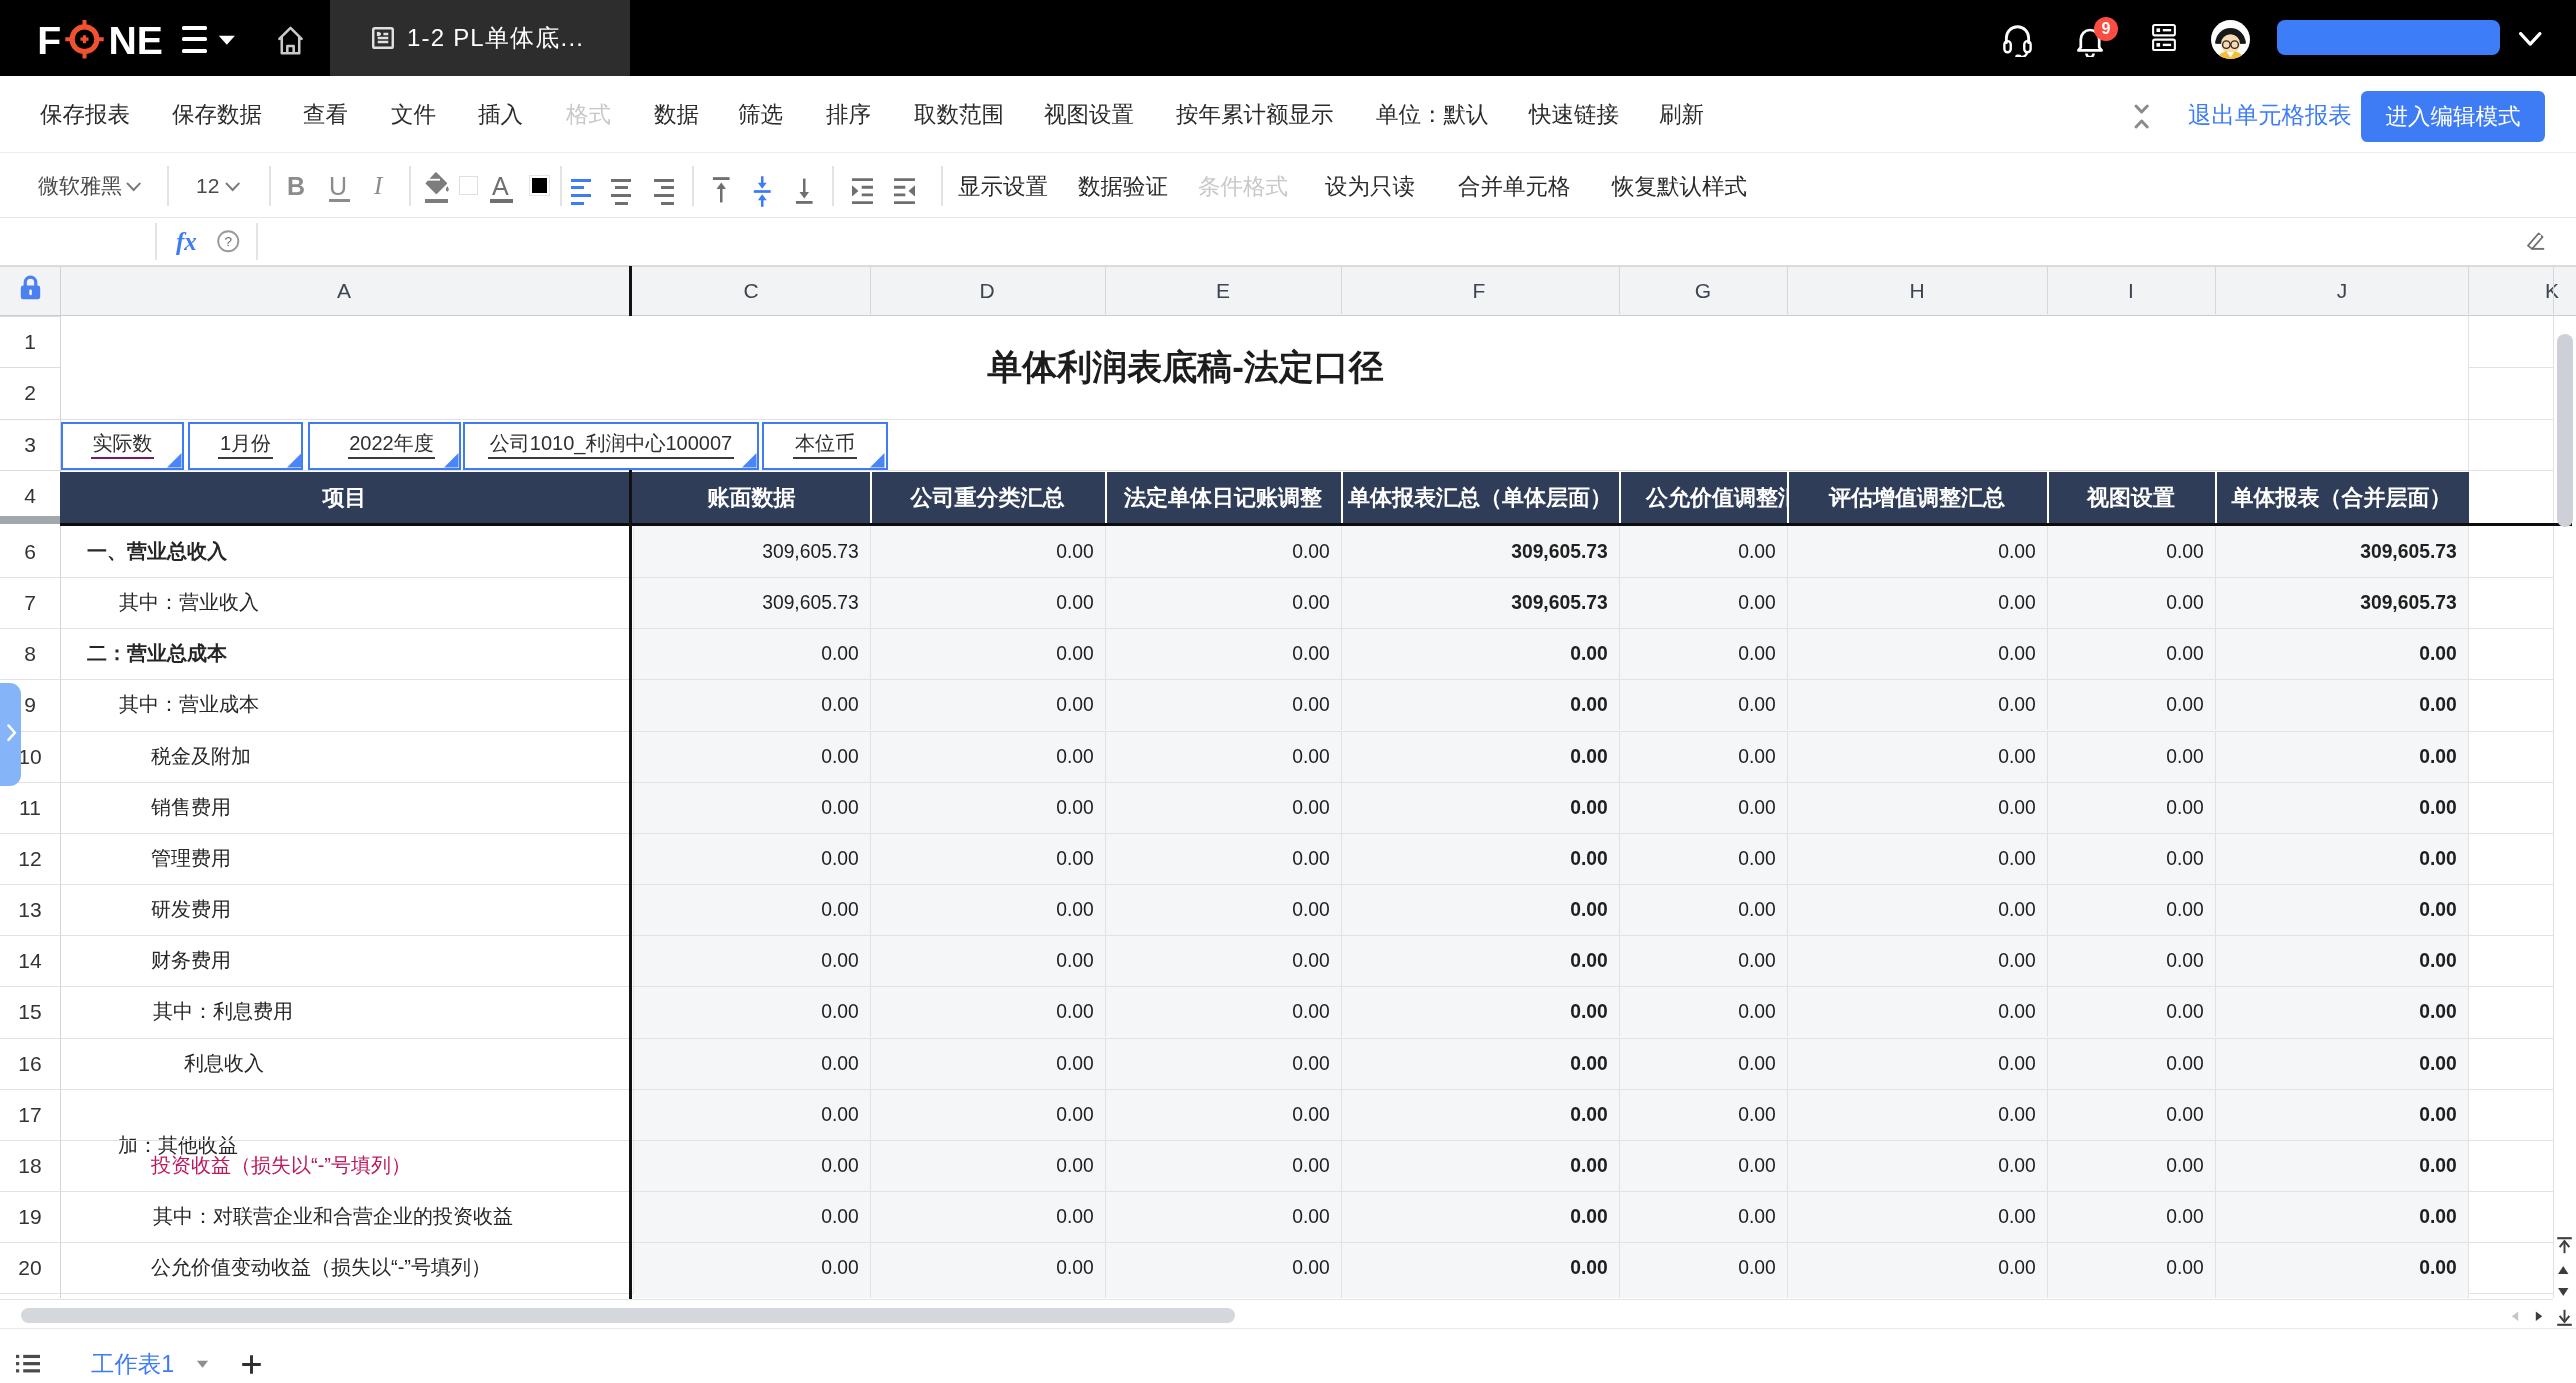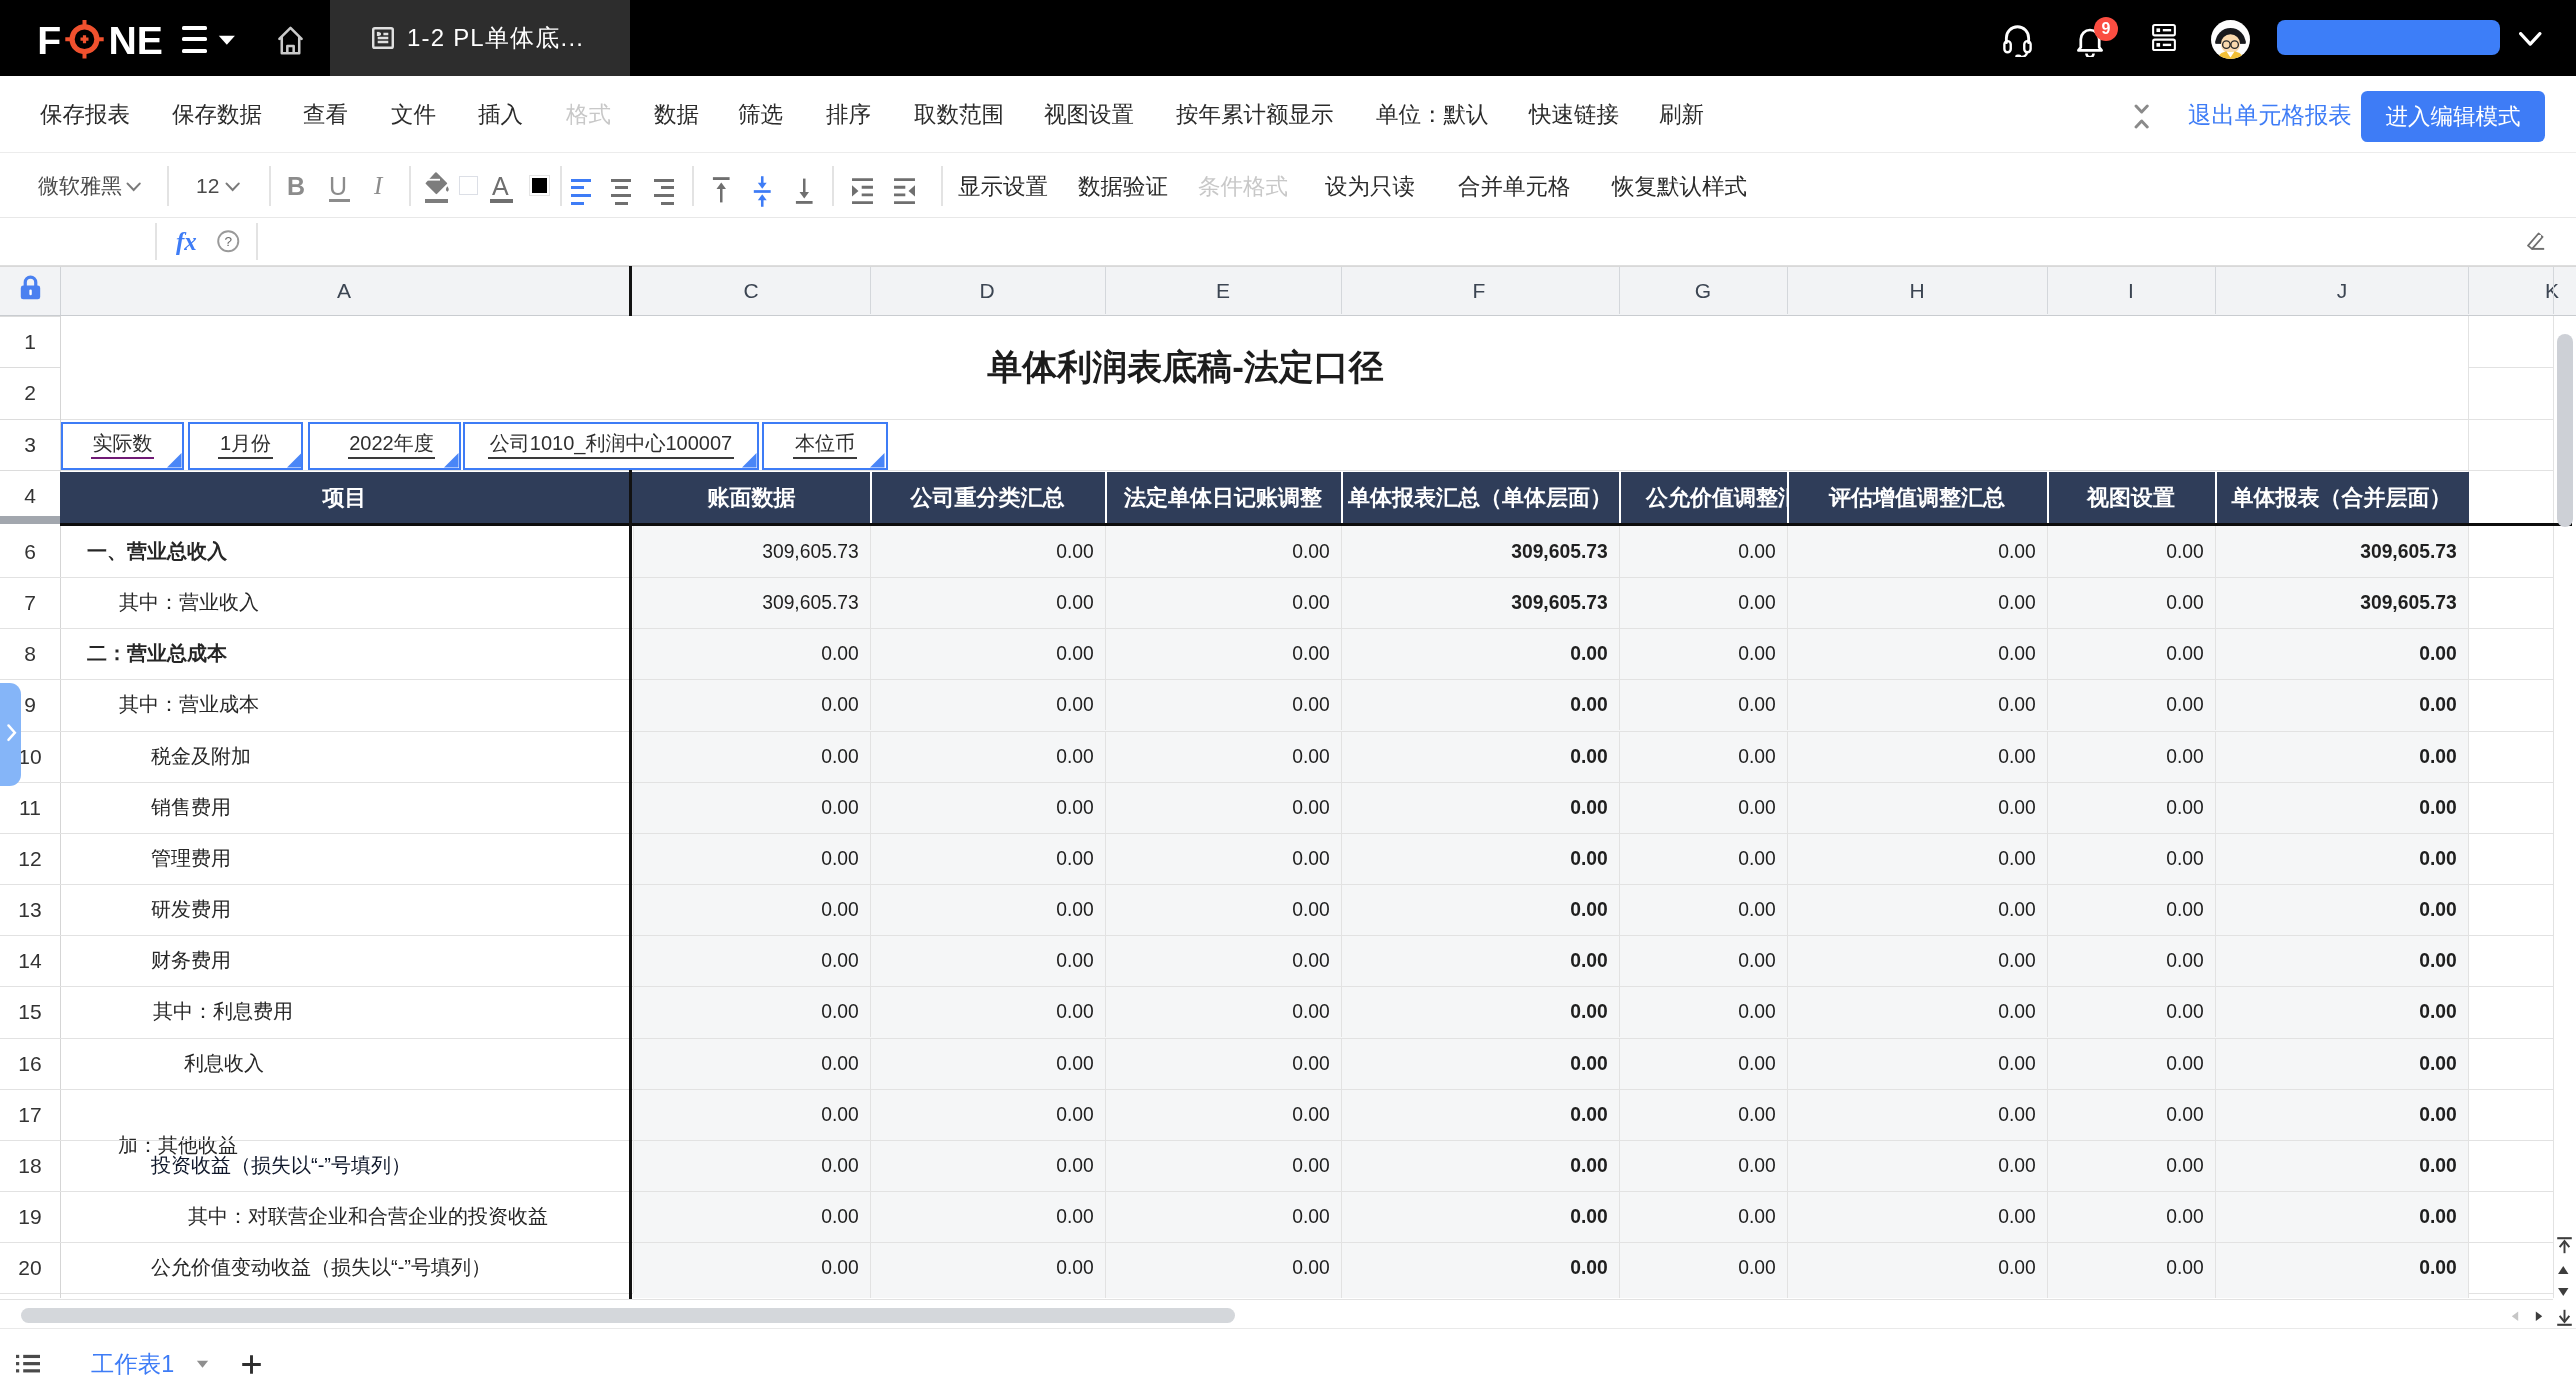--- a/index.html
+++ b/index.html
@@ -470,40 +470,40 @@
 <div style="position:absolute;left:0px;top:1140px;width:2553px;height:1.2px;background:#e2e2e2;"></div>
 <div style="position:absolute;left:870px;top:1089px;width:1.2px;height:51px;background:#e2e2e2;"></div>
 <div style="position:absolute;left:1105px;top:1089px;width:1.2px;height:51px;background:#e2e2e2;"></div>
 <div style="position:absolute;left:1341px;top:1089px;width:1.2px;height:51px;background:#e2e2e2;"></div>
 <div style="position:absolute;left:1619px;top:1089px;width:1.2px;height:51px;background:#e2e2e2;"></div>
 <div style="position:absolute;left:1787px;top:1089px;width:1.2px;height:51px;background:#e2e2e2;"></div>
 <div style="position:absolute;left:2047px;top:1089px;width:1.2px;height:51px;background:#e2e2e2;"></div>
 <div style="position:absolute;left:2215px;top:1089px;width:1.2px;height:51px;background:#e2e2e2;"></div>
 <div style="position:absolute;left:633px;top:1089px;width:1.2px;height:51px;background:#e8e8e8;"></div>
 <div style="position:absolute;left:0px;top:1140px;width:60px;height:51px;font-size:21px;color:#333;display:flex;align-items:center;justify-content:center;">18</div>
-<div style="position:absolute;left:151px;top:1140px;width:478px;height:51px;font-size:20px;color:#0f172a;white-space:nowrap;display:flex;align-items:center;">投资收益（损失以“-”号填列）</div>
+<div style="position:absolute;left:151px;top:1140px;width:478px;height:51px;font-size:20px;color:#be185d;white-space:nowrap;display:flex;align-items:center;">投资收益（损失以“-”号填列）</div>
 <div style="position:absolute;left:633px;top:1140px;width:237px;height:51px;display:flex;align-items:center;justify-content:flex-end;padding-right:11.3px;font-size:19.3px;color:#1f1f1f;">0.00</div>
 <div style="position:absolute;left:870px;top:1140px;width:235px;height:51px;display:flex;align-items:center;justify-content:flex-end;padding-right:11.3px;font-size:19.3px;color:#1f1f1f;">0.00</div>
 <div style="position:absolute;left:1105px;top:1140px;width:236px;height:51px;display:flex;align-items:center;justify-content:flex-end;padding-right:11.3px;font-size:19.3px;color:#1f1f1f;">0.00</div>
 <div style="position:absolute;left:1341px;top:1140px;width:278px;height:51px;font-weight:bold;display:flex;align-items:center;justify-content:flex-end;padding-right:11.3px;font-size:19.3px;color:#1f1f1f;">0.00</div>
 <div style="position:absolute;left:1619px;top:1140px;width:168px;height:51px;display:flex;align-items:center;justify-content:flex-end;padding-right:11.3px;font-size:19.3px;color:#1f1f1f;">0.00</div>
 <div style="position:absolute;left:1787px;top:1140px;width:260px;height:51px;display:flex;align-items:center;justify-content:flex-end;padding-right:11.3px;font-size:19.3px;color:#1f1f1f;">0.00</div>
 <div style="position:absolute;left:2047px;top:1140px;width:168px;height:51px;display:flex;align-items:center;justify-content:flex-end;padding-right:11.3px;font-size:19.3px;color:#1f1f1f;">0.00</div>
 <div style="position:absolute;left:2215px;top:1140px;width:253px;height:51px;font-weight:bold;display:flex;align-items:center;justify-content:flex-end;padding-right:11.3px;font-size:19.3px;color:#1f1f1f;">0.00</div>
 <div style="position:absolute;left:0px;top:1191px;width:2553px;height:1.2px;background:#e2e2e2;"></div>
 <div style="position:absolute;left:870px;top:1140px;width:1.2px;height:51px;background:#e2e2e2;"></div>
 <div style="position:absolute;left:1105px;top:1140px;width:1.2px;height:51px;background:#e2e2e2;"></div>
 <div style="position:absolute;left:1341px;top:1140px;width:1.2px;height:51px;background:#e2e2e2;"></div>
 <div style="position:absolute;left:1619px;top:1140px;width:1.2px;height:51px;background:#e2e2e2;"></div>
 <div style="position:absolute;left:1787px;top:1140px;width:1.2px;height:51px;background:#e2e2e2;"></div>
 <div style="position:absolute;left:2047px;top:1140px;width:1.2px;height:51px;background:#e2e2e2;"></div>
 <div style="position:absolute;left:2215px;top:1140px;width:1.2px;height:51px;background:#e2e2e2;"></div>
 <div style="position:absolute;left:633px;top:1140px;width:1.2px;height:51px;background:#e8e8e8;"></div>
 <div style="position:absolute;left:0px;top:1191px;width:60px;height:51px;font-size:21px;color:#333;display:flex;align-items:center;justify-content:center;">19</div>
-<div style="position:absolute;left:153px;top:1191px;width:476px;height:51px;font-size:20px;color:#262626;white-space:nowrap;display:flex;align-items:center;margin-left:35px;">其中：对联营企业和合营企业的投资收益</div>
+<div style="position:absolute;left:153px;top:1191px;width:476px;height:51px;font-size:20px;color:#262626;white-space:nowrap;display:flex;align-items:center;">其中：对联营企业和合营企业的投资收益</div>
 <div style="position:absolute;left:633px;top:1191px;width:237px;height:51px;display:flex;align-items:center;justify-content:flex-end;padding-right:11.3px;font-size:19.3px;color:#1f1f1f;">0.00</div>
 <div style="position:absolute;left:870px;top:1191px;width:235px;height:51px;display:flex;align-items:center;justify-content:flex-end;padding-right:11.3px;font-size:19.3px;color:#1f1f1f;">0.00</div>
 <div style="position:absolute;left:1105px;top:1191px;width:236px;height:51px;display:flex;align-items:center;justify-content:flex-end;padding-right:11.3px;font-size:19.3px;color:#1f1f1f;">0.00</div>
 <div style="position:absolute;left:1341px;top:1191px;width:278px;height:51px;font-weight:bold;display:flex;align-items:center;justify-content:flex-end;padding-right:11.3px;font-size:19.3px;color:#1f1f1f;">0.00</div>
 <div style="position:absolute;left:1619px;top:1191px;width:168px;height:51px;display:flex;align-items:center;justify-content:flex-end;padding-right:11.3px;font-size:19.3px;color:#1f1f1f;">0.00</div>
 <div style="position:absolute;left:1787px;top:1191px;width:260px;height:51px;display:flex;align-items:center;justify-content:flex-end;padding-right:11.3px;font-size:19.3px;color:#1f1f1f;">0.00</div>
 <div style="position:absolute;left:2047px;top:1191px;width:168px;height:51px;display:flex;align-items:center;justify-content:flex-end;padding-right:11.3px;font-size:19.3px;color:#1f1f1f;">0.00</div>
 <div style="position:absolute;left:2215px;top:1191px;width:253px;height:51px;font-weight:bold;display:flex;align-items:center;justify-content:flex-end;padding-right:11.3px;font-size:19.3px;color:#1f1f1f;">0.00</div>
 <div style="position:absolute;left:0px;top:1242px;width:2553px;height:1.2px;background:#e2e2e2;"></div>
 <div style="position:absolute;left:870px;top:1191px;width:1.2px;height:51px;background:#e2e2e2;"></div>

